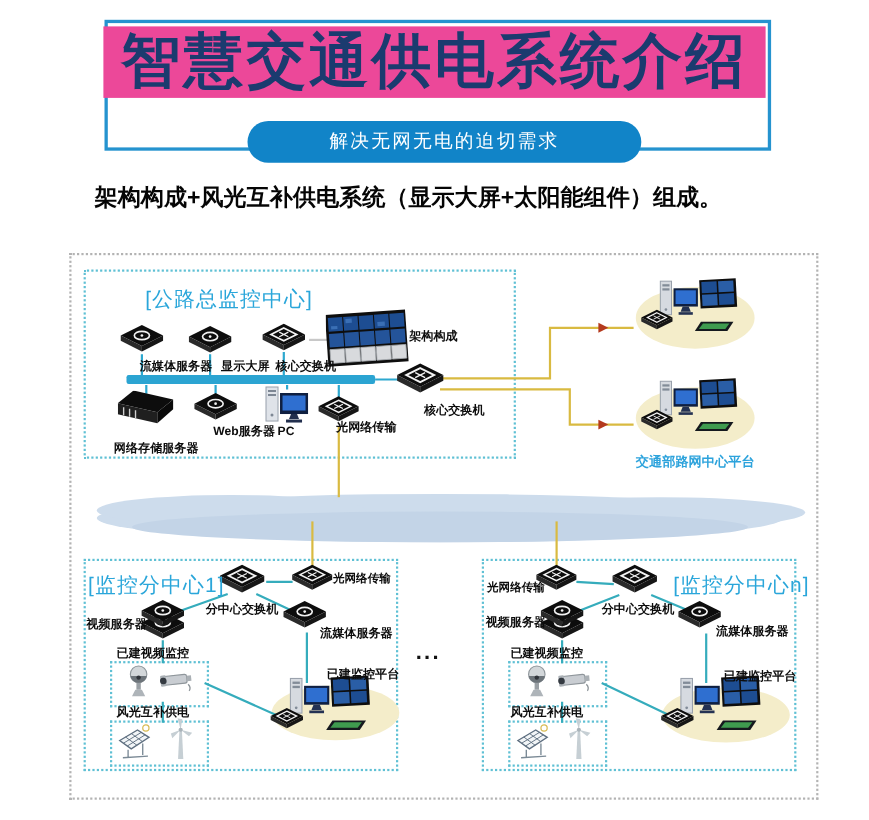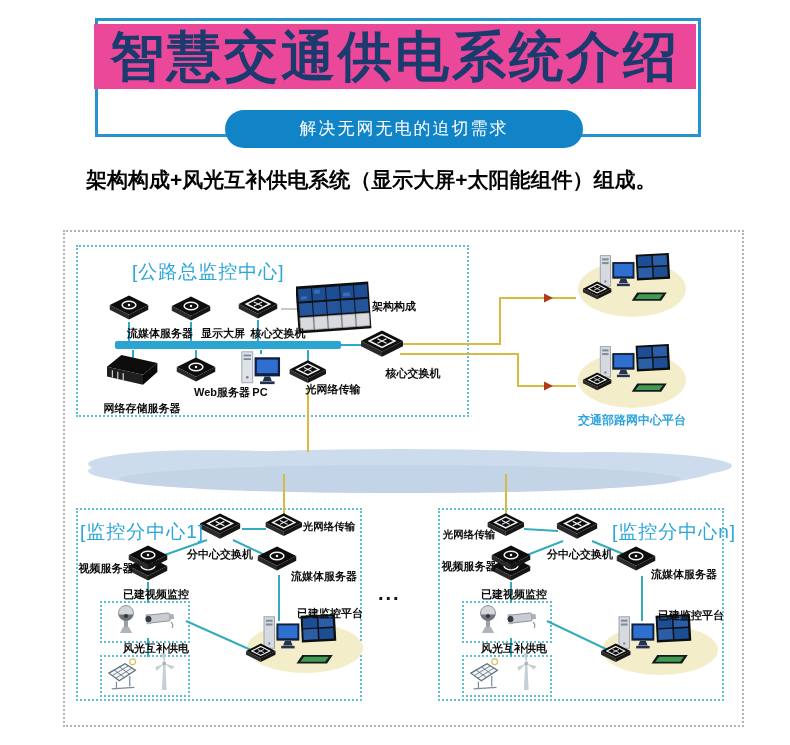--- a/index.html
+++ b/index.html
@@ -15,21 +15,21 @@
   #intro div{white-space:nowrap;}
   
   .outer-border{position:absolute;left:63px;top:230px;width:677px;height:493px;border:2px dotted #b3b3b3;z-index:0;}
   .sec{position:absolute;border:2px dotted #5fc0d4;z-index:0;background:transparent;}
   #sec-hq{left:76px;top:245px;width:389px;height:168px;}
   #sec-sub1{left:76px;top:508px;width:282px;height:189px;}
   #sec-subn{left:438px;top:508px;width:282px;height:189px;}
   .inner-box{position:absolute;border:2px dotted #5fc0d4;z-index:1;}
   
   .lbl{position:absolute;font-size:11px;font-weight:700;color:#0d0d0d;text-align:center;white-space:nowrap;line-height:1.15;z-index:3;}
-  .lbl.l{text-align:right;}
+  .lbl.l{text-align:center;}
   .sec-title{position:absolute;font-size:19px;font-weight:400;color:#2aa6da;white-space:nowrap;z-index:3;letter-spacing:1px;}
   .plat-lbl{position:absolute;font-size:12px;font-weight:700;color:#2da3dc;text-align:center;white-space:nowrap;z-index:3;}
   .dots{position:absolute;font-size:20px;font-weight:900;color:#111;letter-spacing:2px;z-index:3;}
   
   #bg-lines{position:absolute;left:0;top:0;z-index:1;}
   .icon{position:absolute;z-index:2;}
 </style>
 </head>
 <body>
 

